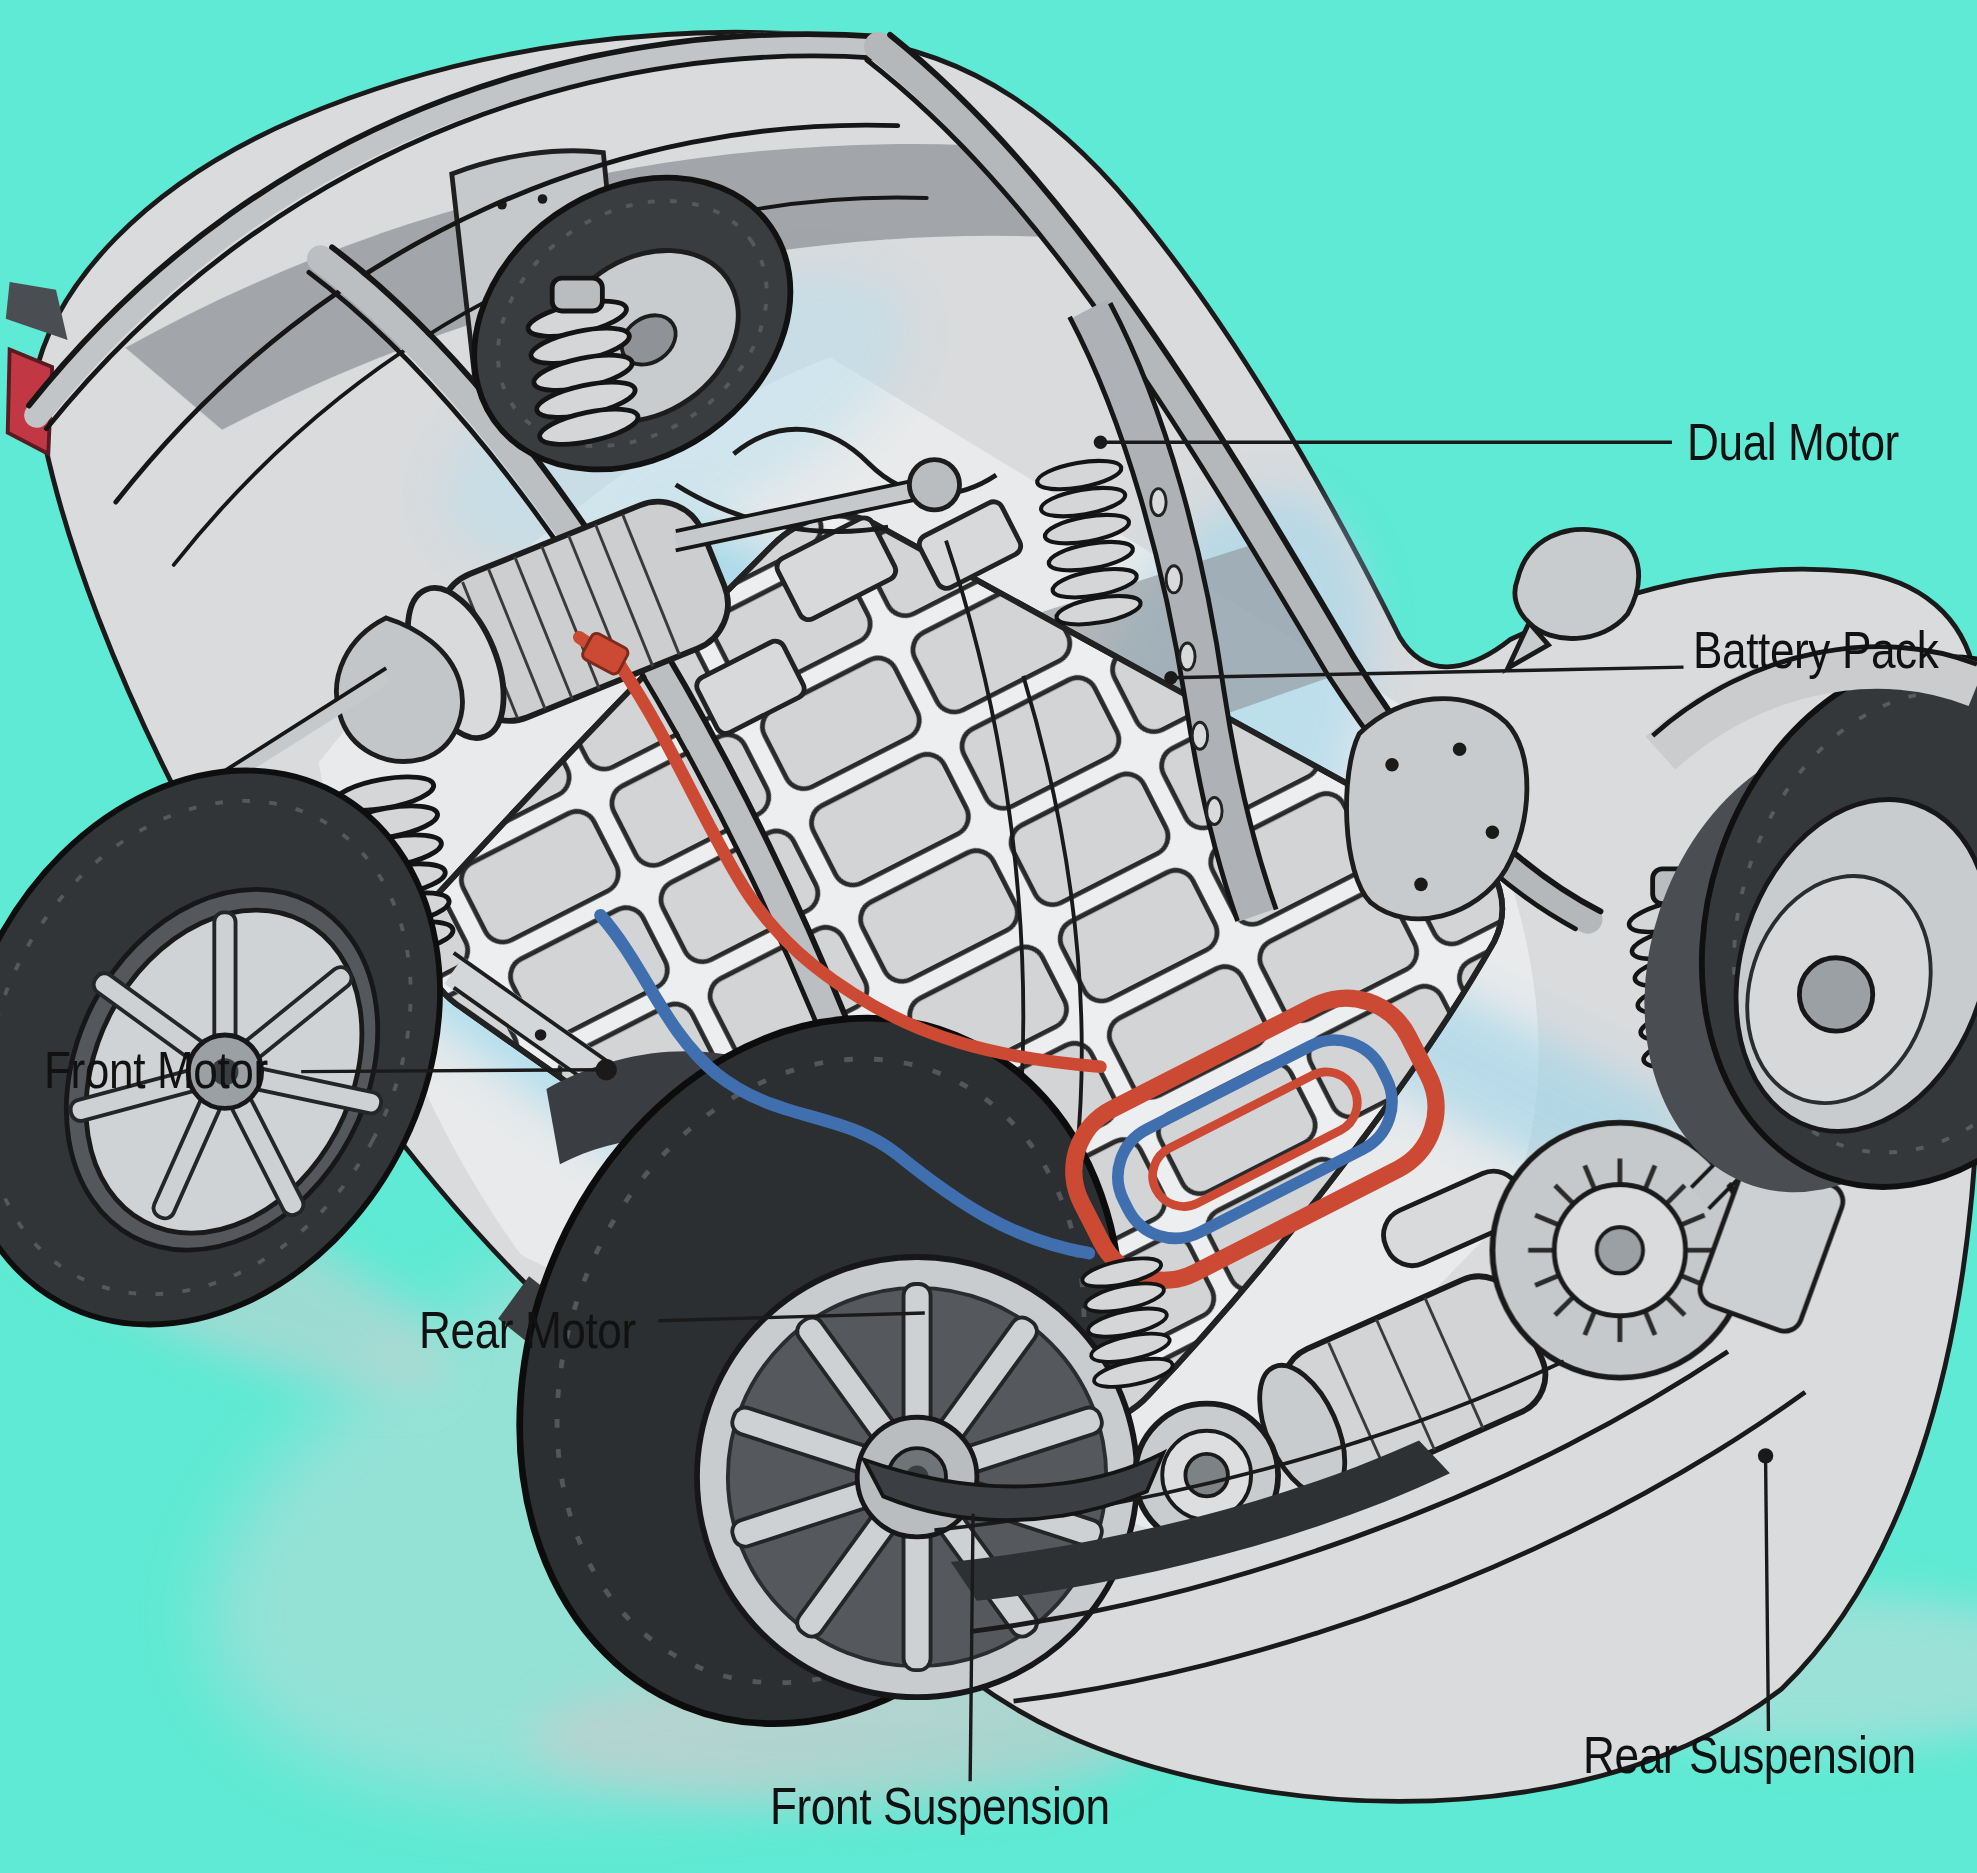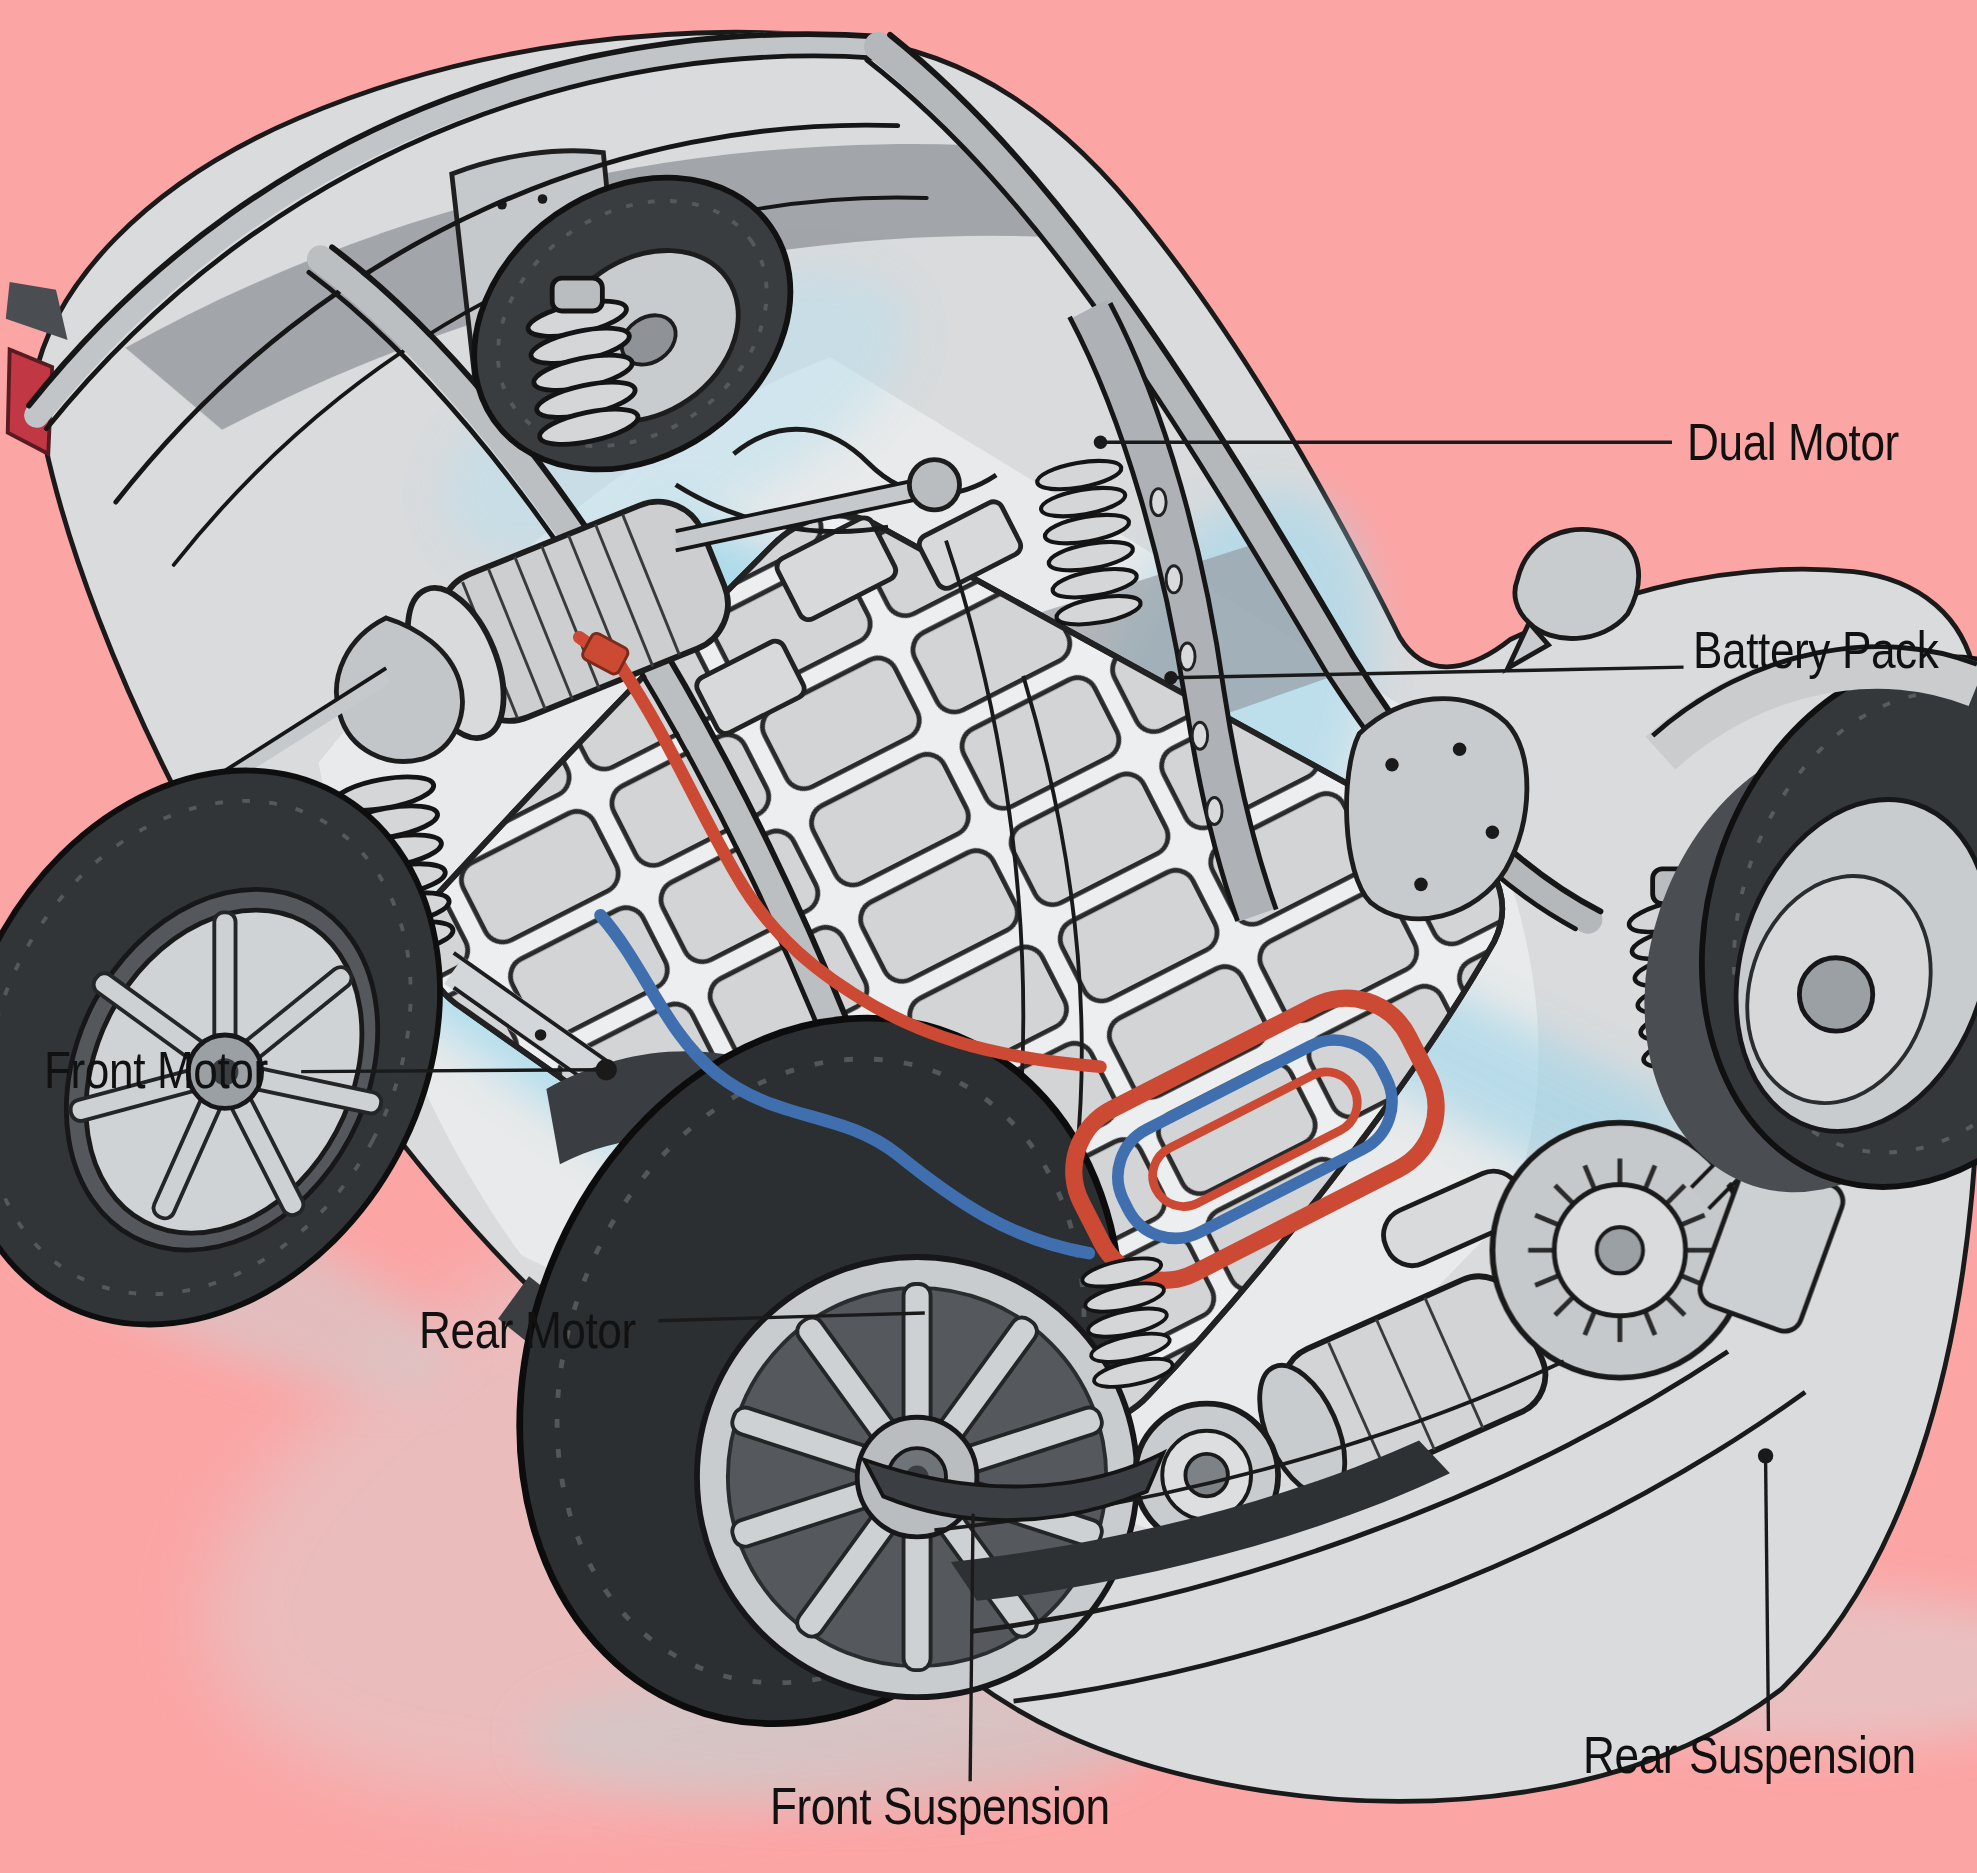--- a/index.html
+++ b/index.html
@@ -1,18 +1,18 @@
 <!DOCTYPE html>
 <html><head>
 <meta charset="utf-8">
 <style>
   html,body{margin:0;padding:0;background:#ffffff;}
   #stage{
     position:relative;width:1977px;height:1873px;overflow:hidden;
-    background:#fca5a5;font-family:"Liberation Sans",sans-serif;
+    background:#5eead4;font-family:"Liberation Sans",sans-serif;
   }
   #stage svg{position:absolute;left:0;top:0;}
   .label{
     position:absolute;font-size:52px;line-height:1;color:#111;
     white-space:nowrap;transform:scaleX(0.85);transform-origin:left top;
     letter-spacing:-0.5px;font-weight:400;
   }
 </style>
 </head>
 <body>

